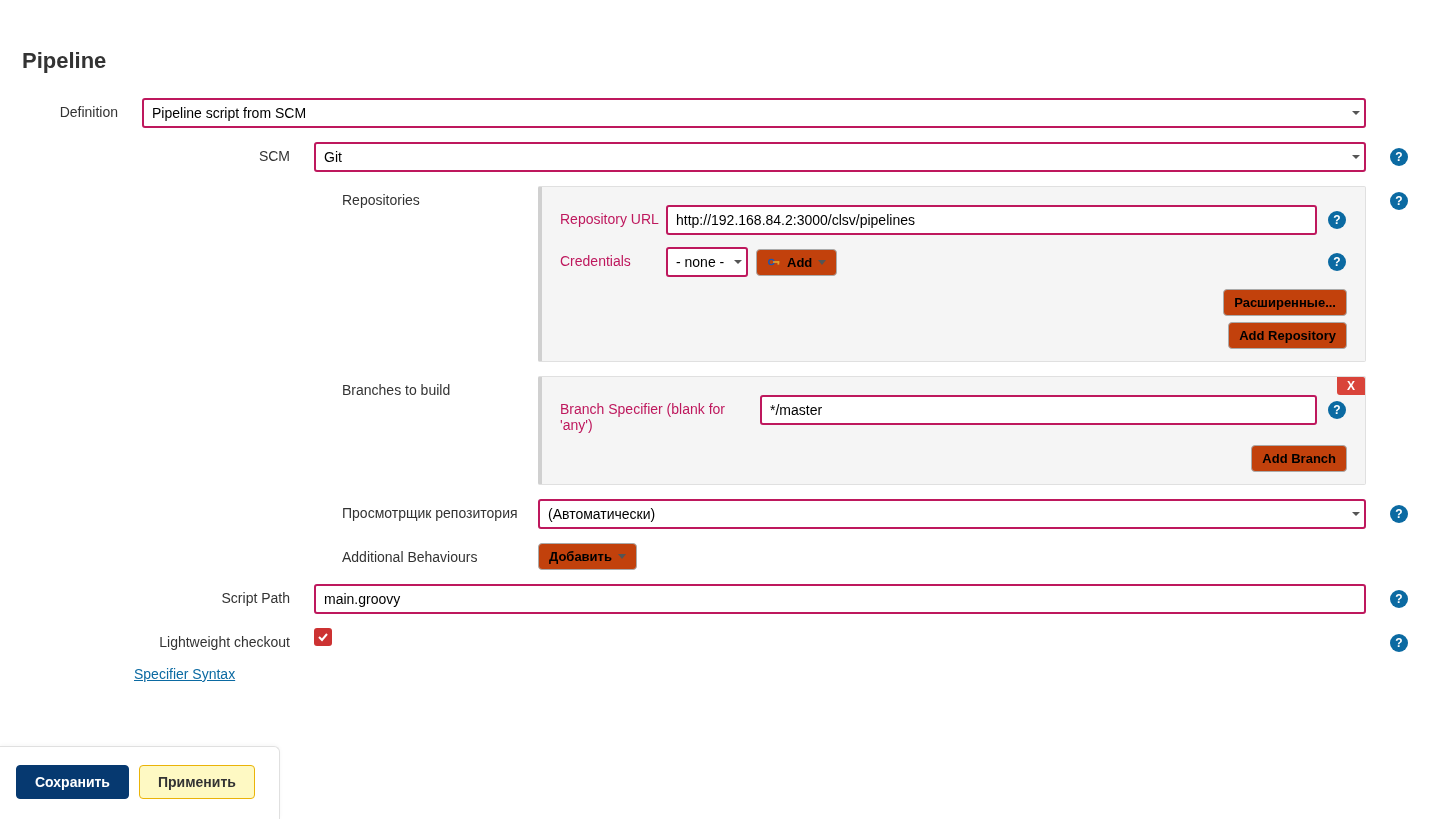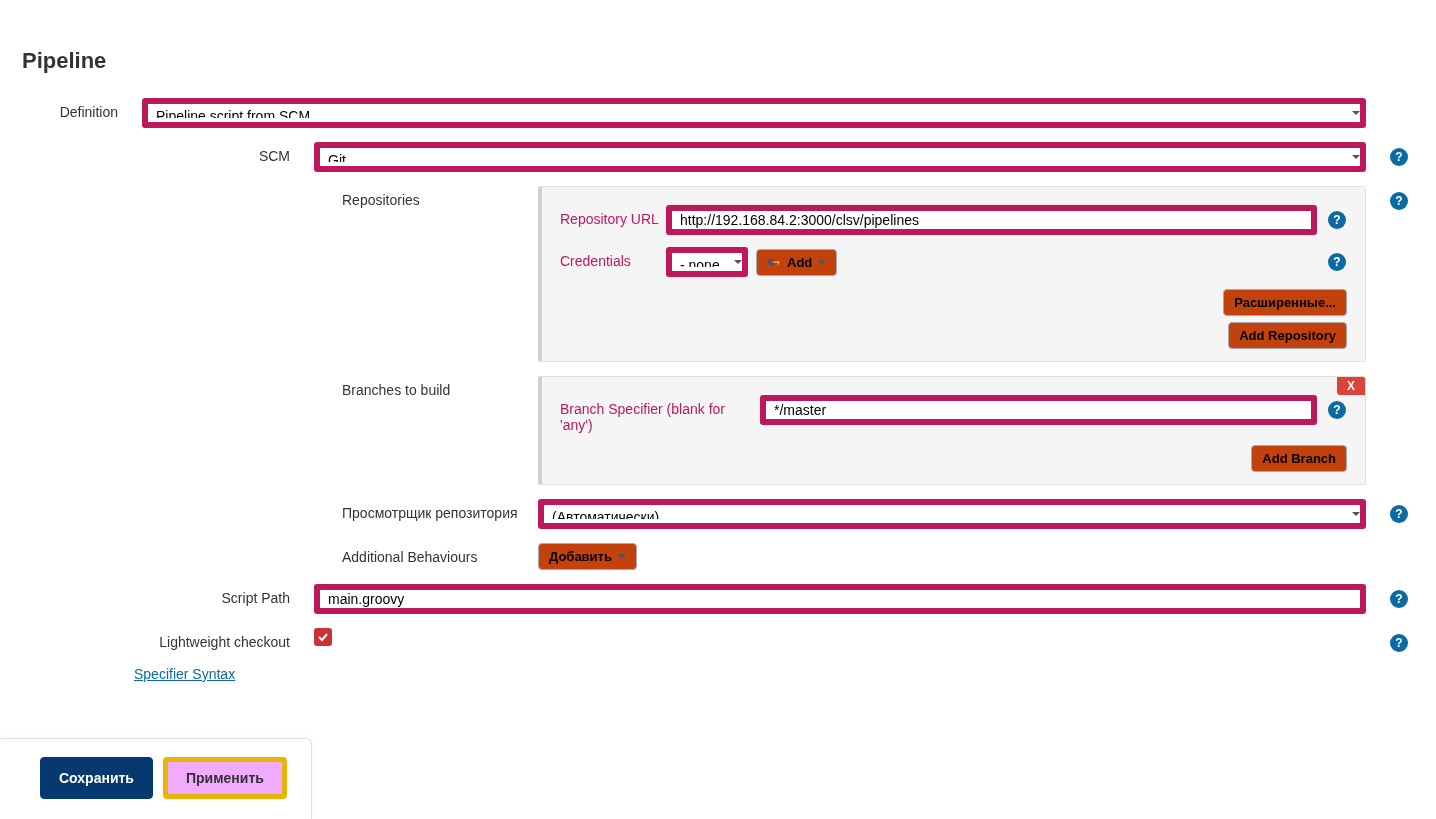--- a/index.html
+++ b/index.html
@@ -30,21 +30,21 @@
   padding-top: 6px;
   color: #333;
 }
 .label-col.w1 { width: 112px; min-width:112px; }
 .label-col.w2 { width: 284px; min-width:284px; }
 .field-col { flex: 1; }
 select, input[type=text] {
   width: 100%;
   height: 30px;
   padding: 4px 8px;
-  border: 6px solid #be185d;
+  border: 2px solid #be185d;
   border-radius: 3px;
   font-size: 14px;
   background: #fff;
   font-family: inherit;
 }
 select { appearance: none; -webkit-appearance:none; background-image: none; padding-right:18px; position:relative;}
 .select-wrap { position:relative; }
 .select-wrap::after {
   content:'';
   position:absolute;
@@ -123,33 +123,33 @@
   border-radius:3px;
   display:inline-flex; align-items:center; justify-content:center;
   cursor:pointer;
 }
 .checkbox svg { width:12px;height:12px;}
 .bottom-bar {
   position:absolute;
   left:0; bottom:0;
   display:flex;
   gap:10px;
-  padding:18px 24px 20px 40px;
+  padding:18px 24px 20px 16px;
   background:#fff;
   border-top:1px solid #e0e0e0;
   border-right:1px solid #e0e0e0;
   border-radius:0 6px 0 0;
   box-shadow:0 -1px 4px rgba(0,0,0,0.04);
 }
 .btn-primary {
   background:#063970; color:#fff; border:1px solid #063970;
   padding:8px 18px; border-radius:4px; font-weight:600; font-size:14px; cursor:pointer;
 }
 .btn-secondary {
-  background:#f0abfc; color:#333; border:5px solid #eab308;
+  background:#fef9c3; color:#333; border:1px solid #eab308;
   padding:8px 18px; border-radius:4px; font-weight:600; font-size:14px; cursor:pointer;
 }
 .repo-section-label {
   width:188px; min-width:188px;
   text-align:left;
   padding-top:6px;
 }
 .repo-panel-col { flex:1; }
 </style>
 </head>

